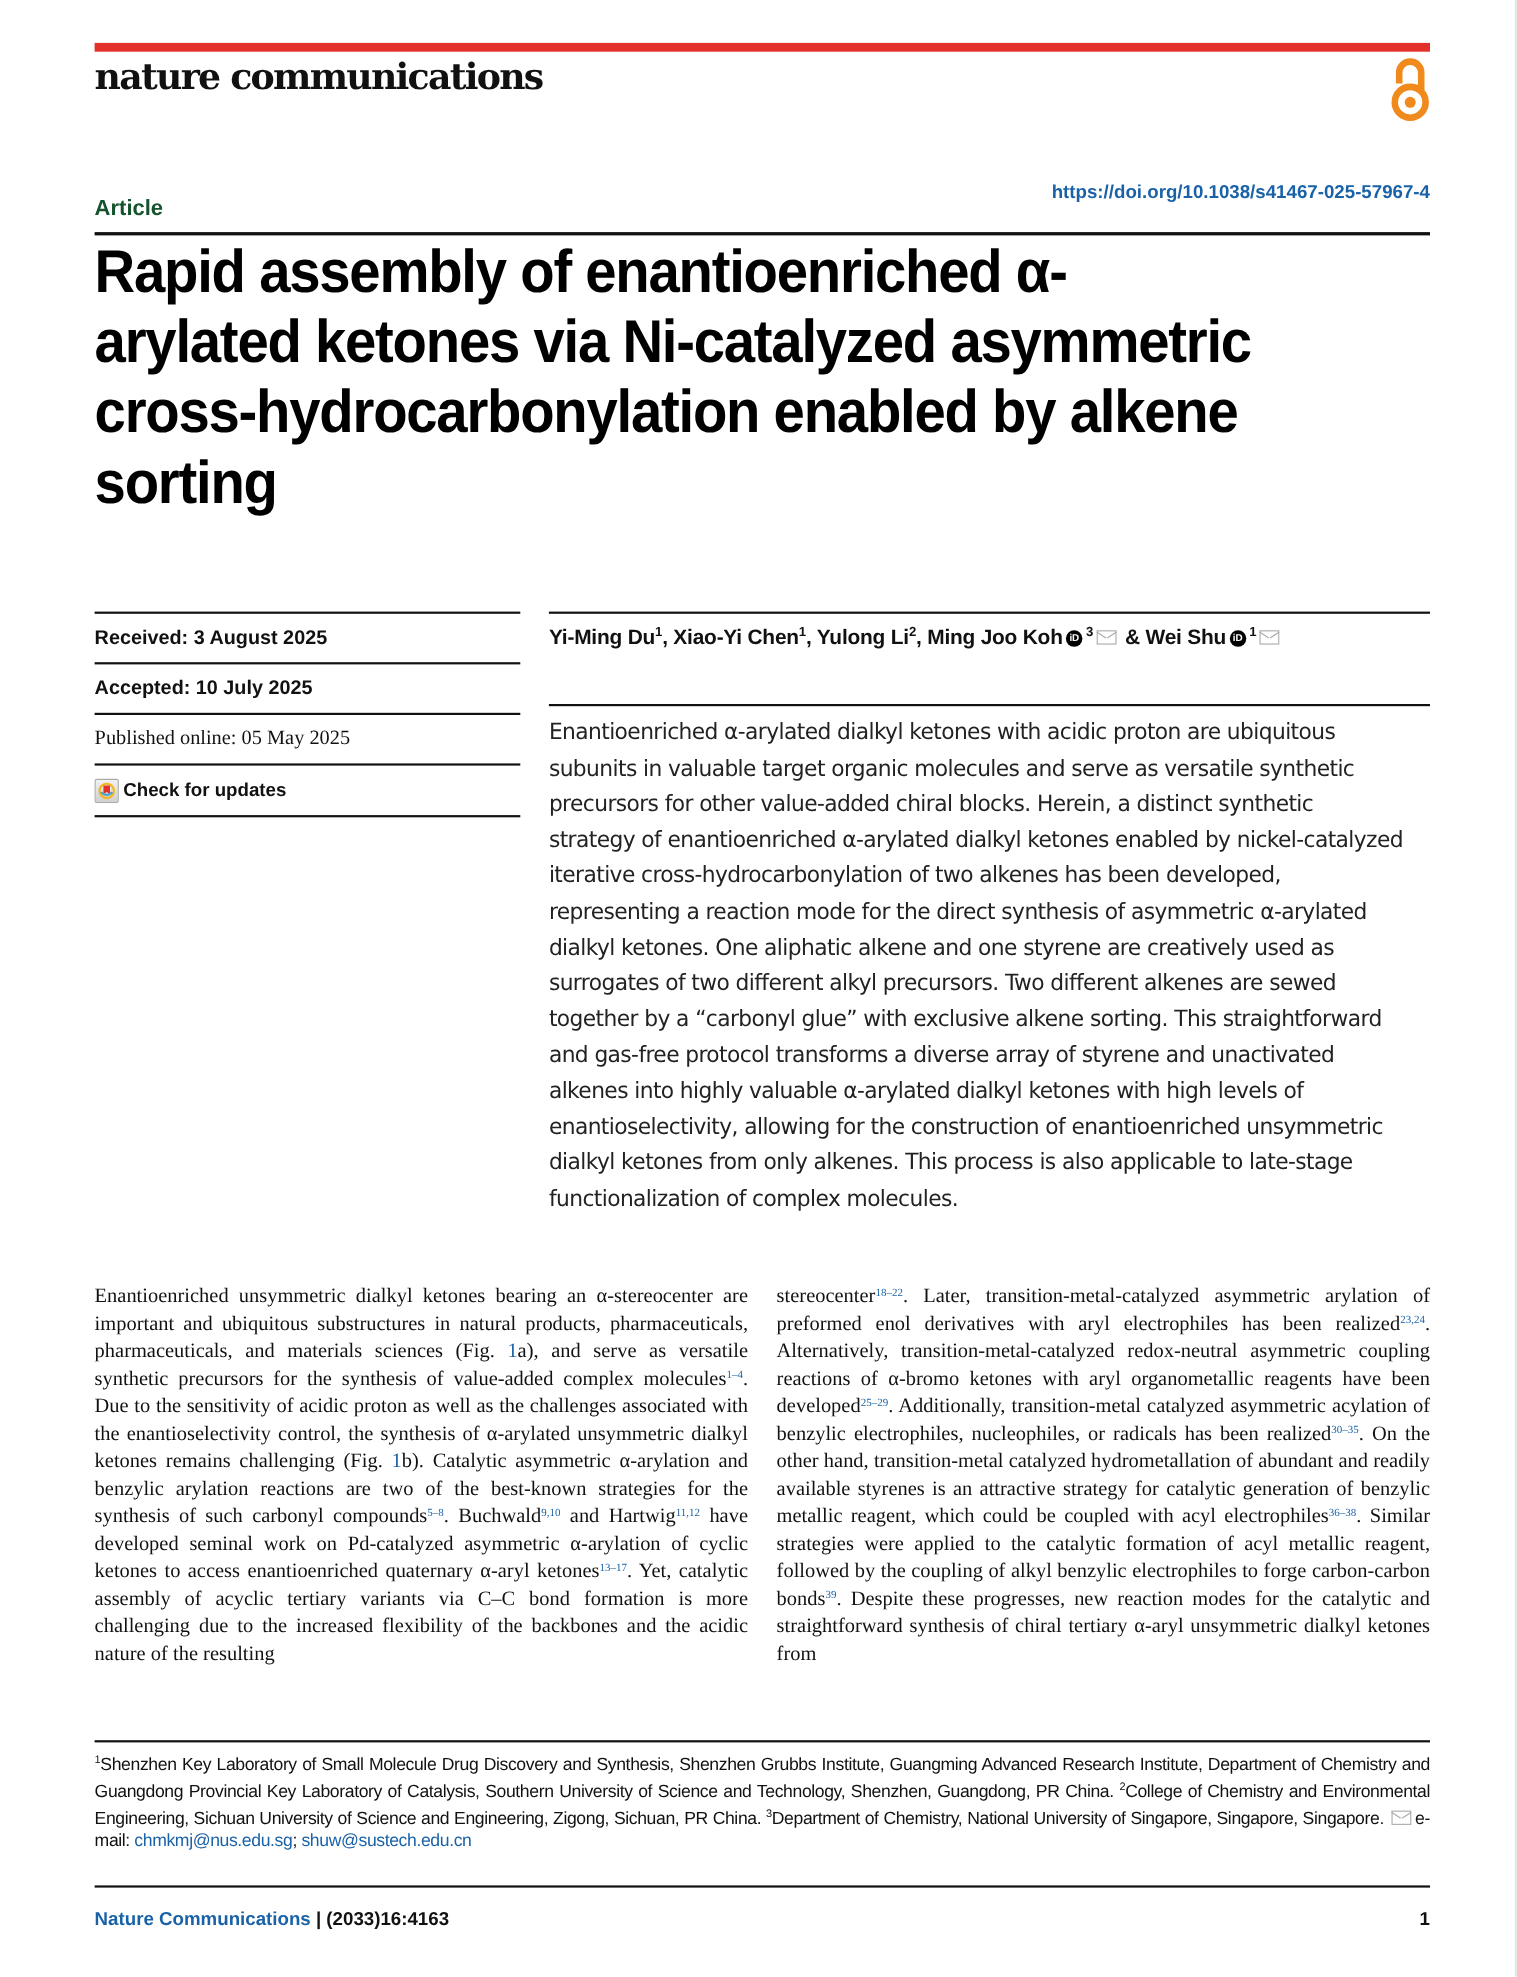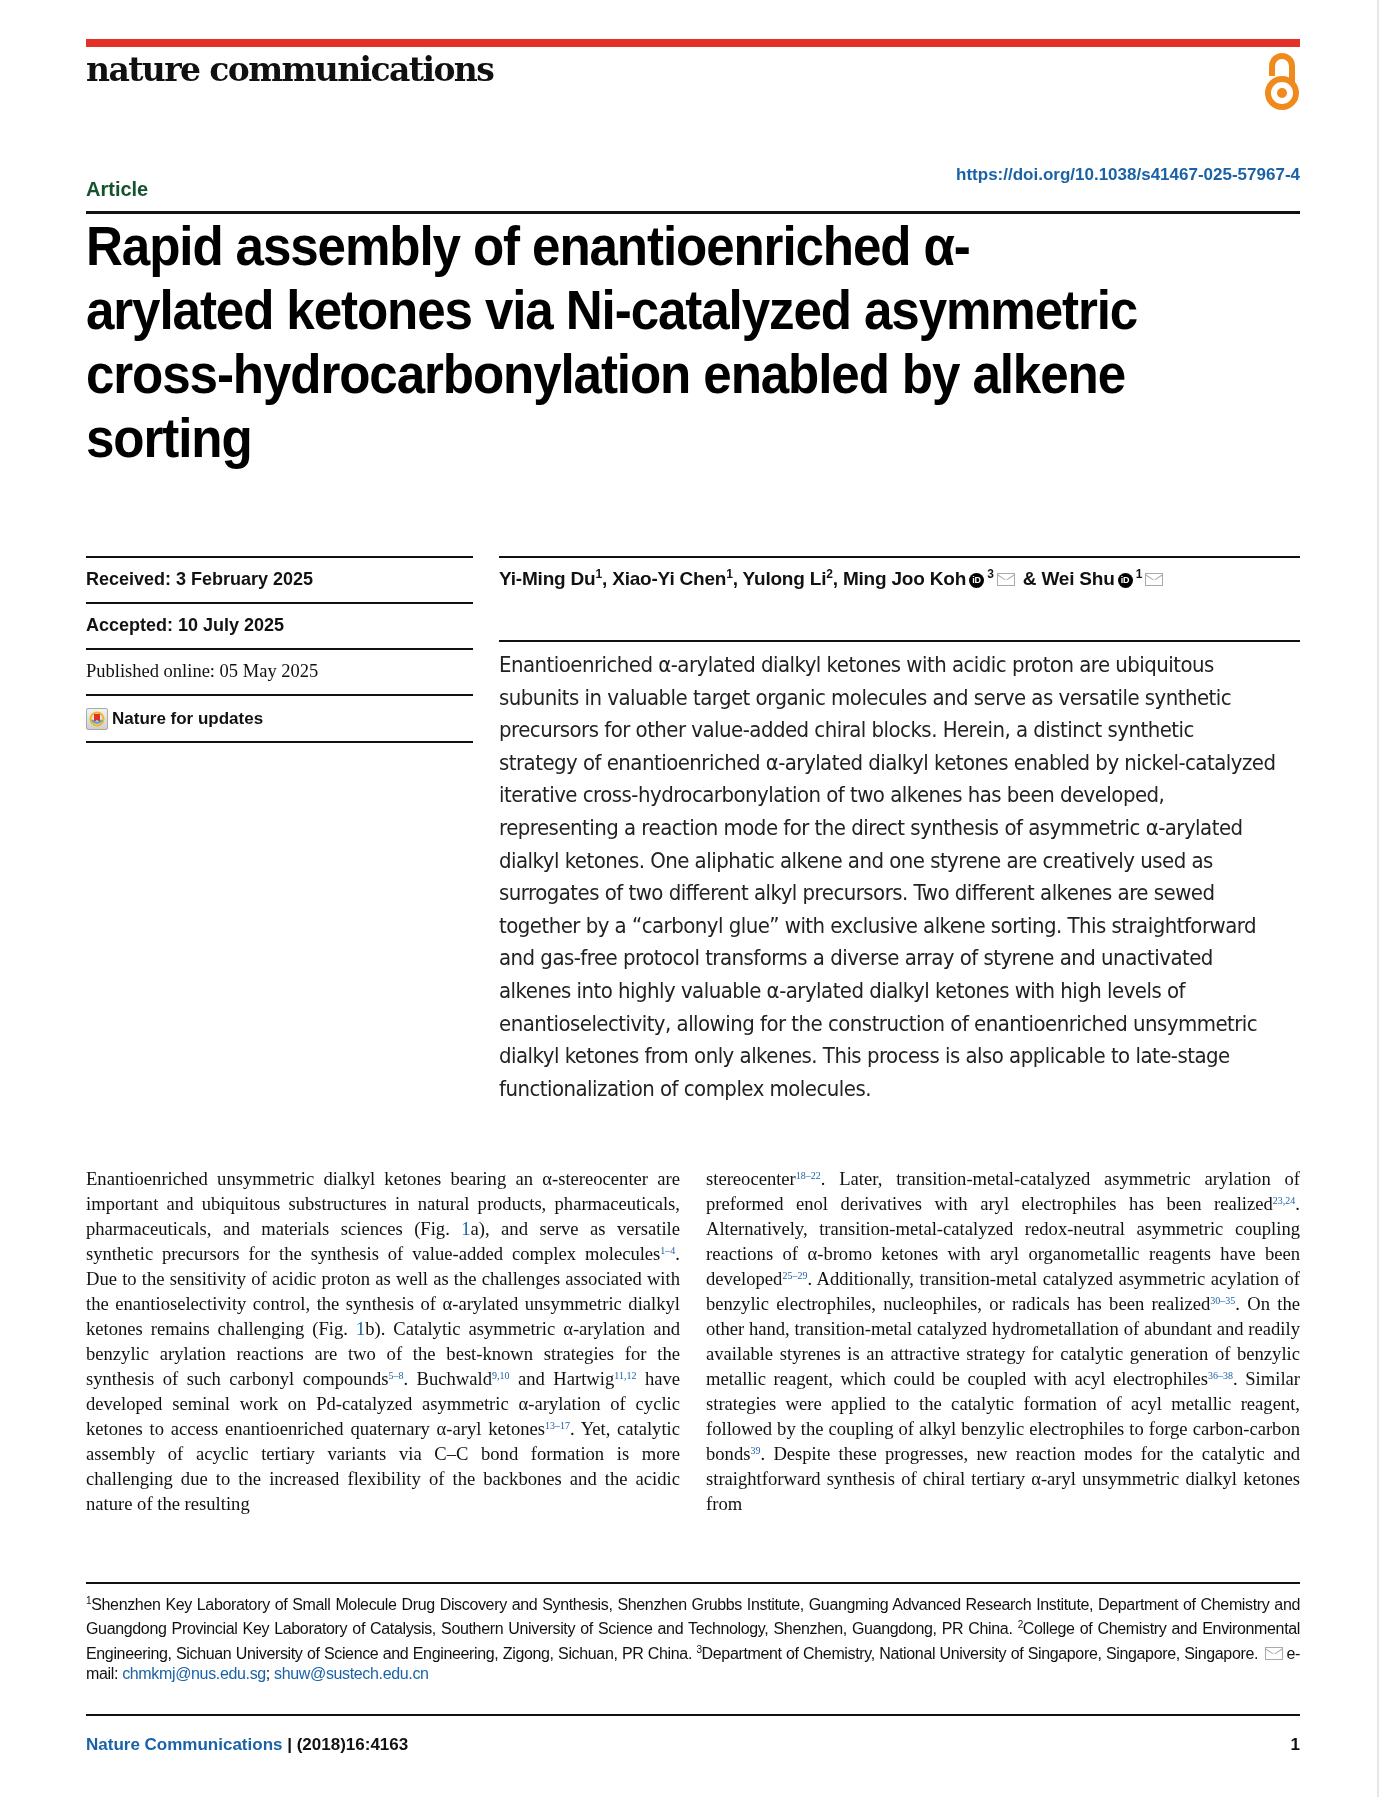--- a/index.html
+++ b/index.html
@@ -48,51 +48,51 @@
   <circle cx="20" cy="41" r="5" fill="#f08a1c"></circle>
 </svg>
 
 <div class="abs article-type">Article</div>
 <a class="abs doi">https://doi.org/10.1038/s41467-025-57967-4</a>
 <div class="abs rule" style="left:86px; top:211px; width:1214px;"></div>
 
 <h1 class="abs title" style="margin:0;">Rapid assembly of enantioenriched α-arylated ketones via Ni-catalyzed asymmetric cross-hydrocarbonylation enabled by alkene sorting</h1>
 
 <div class="abs rule" style="left:86px; top:556px; width:387px; height:2px;"></div>
-<div class="abs meta-row" style="top:569px;">Received: 3 February 2025</div>
+<div class="abs meta-row" style="top:569px;">Received: 3 August 2025</div>
 <div class="abs rule" style="left:86px; top:602px; width:387px; height:2px;"></div>
 <div class="abs meta-row" style="top:615px;">Accepted: 10 July 2025</div>
 <div class="abs rule" style="left:86px; top:648px; width:387px; height:2px;"></div>
 <div class="abs meta-row serif" style="top:661px;">Published online: 05 May 2025</div>
 <div class="abs rule" style="left:86px; top:694px; width:387px; height:2px;"></div>
 <div class="abs meta-row" style="top:708px;">
   <span class="check-badge">
     <span class="badge-icon">
       <svg width="16" height="16" viewBox="0 0 16 16">
         <circle cx="8" cy="8" r="6.5" fill="none" stroke="#f2b51c" stroke-width="2"></circle>
         <path d="M5 3 H11 V11 L8 9 L5 11 Z" fill="#e3312a"></path>
         <path d="M3 9 A6 6 0 0 0 13 9" fill="none" stroke="#4aa3c9" stroke-width="2"></path>
       </svg>
     </span>
-    <span>Nature for updates</span>
+    <span>Check for updates</span>
   </span>
 </div>
 <div class="abs rule" style="left:86px; top:741px; width:387px; height:2px;"></div>
 
 <div class="abs rule" style="left:499px; top:556px; width:801px; height:2px;"></div>
 <div class="abs authors" id="authors"><span>Yi-Ming Du</span><sup>1</sup><span>, </span><span>Xiao-Yi Chen</span><sup>1</sup><span>, </span><span>Yulong Li</span><sup>2</sup><span>, </span><span>Ming Joo Koh</span><span class="orcid">iD</span><sup> 3</sup><span class="mail-icon"></span><span> &amp; </span><span>Wei Shu</span><span class="orcid">iD</span><sup> 1</sup><span class="mail-icon"></span></div>
 
 <div class="abs rule" style="left:499px; top:640px; width:801px; height:2px;"></div>
 <p class="abs abstract" style="margin:0;">Enantioenriched α-arylated dialkyl ketones with acidic proton are ubiquitous subunits in valuable target organic molecules and serve as versatile synthetic precursors for other value-added chiral blocks. Herein, a distinct synthetic strategy of enantioenriched α-arylated dialkyl ketones enabled by nickel-catalyzed iterative cross-hydrocarbonylation of two alkenes has been developed, representing a reaction mode for the direct synthesis of asymmetric α-arylated dialkyl ketones. One aliphatic alkene and one styrene are creatively used as surrogates of two different alkyl precursors. Two different alkenes are sewed together by a “carbonyl glue” with exclusive alkene sorting. This straightforward and gas-free protocol transforms a diverse array of styrene and unactivated alkenes into highly valuable α-arylated dialkyl ketones with high levels of enantioselectivity, allowing for the construction of enantioenriched unsymmetric dialkyl ketones from only alkenes. This process is also applicable to late-stage functionalization of complex molecules.</p>
 
 <div class="abs body-col" style="left:86px;" id="col-left"><span>Enantioenriched unsymmetric dialkyl ketones bearing an α-stereocenter are important and ubiquitous substructures in natural products, pharmaceuticals, pharmaceuticals, and materials sciences (Fig. </span><a class="ref">1</a><span>a), and serve as versatile synthetic precursors for the synthesis of value-added complex molecules</span><sup>1–4</sup><span>. Due to the sensitivity of acidic proton as well as the challenges associated with the enantioselectivity control, the synthesis of α-arylated unsymmetric dialkyl ketones remains challenging (Fig. </span><a class="ref">1</a><span>b). Catalytic asymmetric α-arylation and benzylic arylation reactions are two of the best-known strategies for the synthesis of such carbonyl compounds</span><sup>5–8</sup><span>. Buchwald</span><sup>9,10</sup><span> and Hartwig</span><sup>11,12</sup><span> have developed seminal work on Pd-catalyzed asymmetric α-arylation of cyclic ketones to access enantioenriched quaternary α-aryl ketones</span><sup>13–17</sup><span>. Yet, catalytic assembly of acyclic tertiary variants via C–C bond formation is more challenging due to the increased flexibility of the backbones and the acidic nature of the resulting</span></div>
 <div class="abs body-col" style="left:706px;" id="col-right"><span>stereocenter</span><sup>18–22</sup><span>. Later, transition-metal-catalyzed asymmetric arylation of preformed enol derivatives with aryl electrophiles has been realized</span><sup>23,24</sup><span>. Alternatively, transition-metal-catalyzed redox-neutral asymmetric coupling reactions of α-bromo ketones with aryl organometallic reagents have been developed</span><sup>25–29</sup><span>. Additionally, transition-metal catalyzed asymmetric acylation of benzylic electrophiles, nucleophiles, or radicals has been realized</span><sup>30–35</sup><span>. On the other hand, transition-metal catalyzed hydrometallation of abundant and readily available styrenes is an attractive strategy for catalytic generation of benzylic metallic reagent, which could be coupled with acyl electrophiles</span><sup>36–38</sup><span>. Similar strategies were applied to the catalytic formation of acyl metallic reagent, followed by the coupling of alkyl benzylic electrophiles to forge carbon-carbon bonds</span><sup>39</sup><span>. Despite these progresses, new reaction modes for the catalytic and straightforward synthesis of chiral tertiary α-aryl unsymmetric dialkyl ketones from</span></div>
 
 <div class="abs rule" style="left:86px; top:1582px; width:1214px; height:2px;"></div>
 <div class="abs footnotes">
   <sup>1</sup><span>Shenzhen Key Laboratory of Small Molecule Drug Discovery and Synthesis, Shenzhen Grubbs Institute, Guangming Advanced Research Institute, Department of Chemistry and Guangdong Provincial Key Laboratory of Catalysis, Southern University of Science and Technology, Shenzhen, Guangdong, PR China. </span><sup>2</sup><span>College of Chemistry and Environmental Engineering, Sichuan University of Science and Engineering, Zigong, Sichuan, PR China. </span><sup>3</sup><span>Department of Chemistry, National University of Singapore, Singapore, Singapore. </span><span class="mail-icon"></span><span>e-mail: </span><a class="link">chmkmj@nus.edu.sg</a><span>; </span><a class="link">shuw@sustech.edu.cn</a>
 </div>
 
 <div class="abs rule" style="left:86px; top:1714px; width:1214px; height:2px;"></div>
 <div class="abs footer-journal">
-  <a>Nature Communications</a><span class="footer-cite"> | (2018)16:4163</span>
+  <a>Nature Communications</a><span class="footer-cite"> | (2033)16:4163</span>
 </div>
 <div class="abs page-num">1</div>
 
 </body></html>

